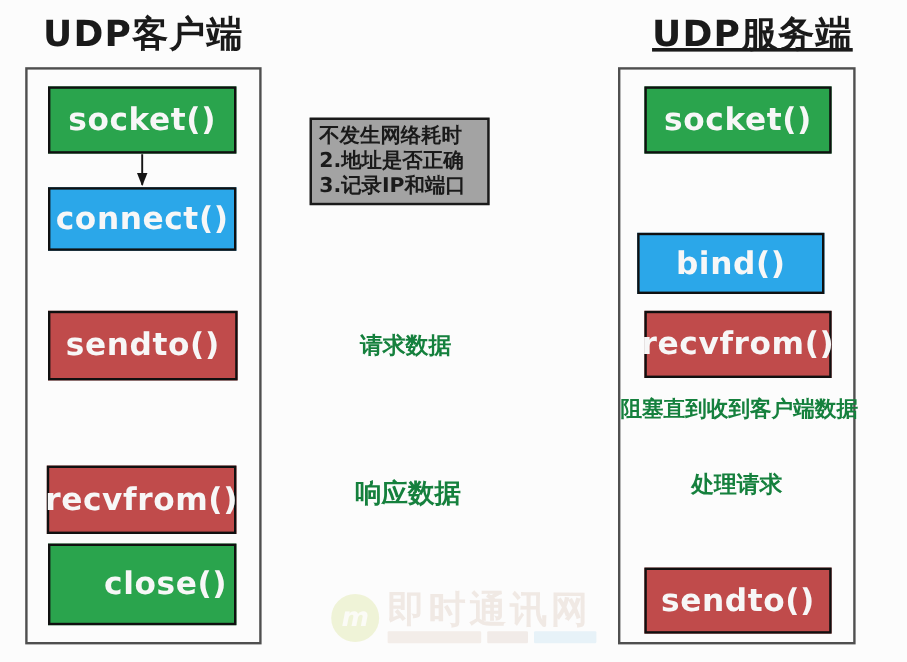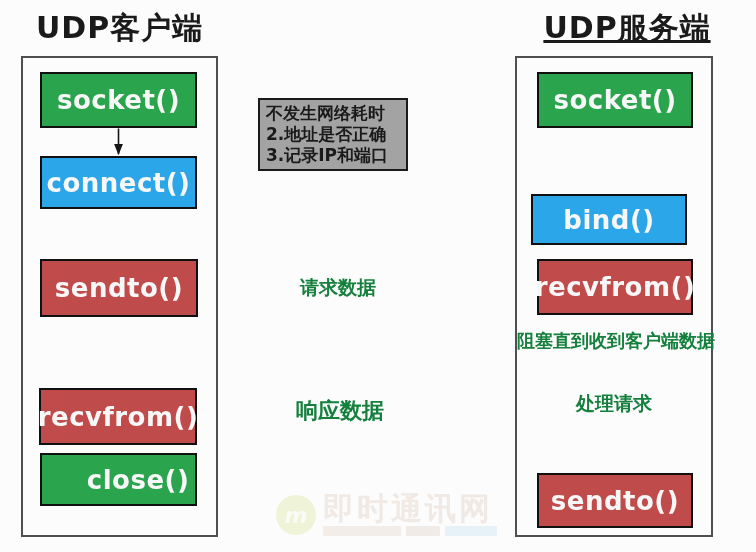--- a/index.html
+++ b/index.html
@@ -18,21 +18,21 @@
     display:flex;align-items:center;justify-content:center;
     color:#f7f7f7;font-size:26px;font-weight:bold;letter-spacing:0.5px;white-space:nowrap;
   }
   .green{background:var(--green,#2aa44d);}
   .blue{background:var(--blue,#2ba7e9);}
   .red{background:var(--red,#c04b4b);margin-top:20px;}
   .b-c1{left:40px;top:72px;width:157px;height:56px;}
   .b-c2{left:40px;top:156px;width:157px;height:53px;}
   .b-c3{left:40px;top:239px;width:158px;height:58px;}
   .b-c4{left:39px;top:368px;width:158px;height:57px;}
-  .b-c5{left:40px;top:453px;width:157px;height:53px;padding-left:39px;}
+  .b-c5{left:40px;top:453px;width:157px;height:68px;padding-left:39px;}
   .b-s1{left:537px;top:72px;width:156px;height:56px;}
   .b-s2{left:531px;top:157px;width:156px;height:51px;margin-top:37px;}
   .b-s3{left:537px;top:239px;width:156px;height:56px;}
   .b-s4{left:537px;top:453px;width:156px;height:55px;}
   .note{
     position:absolute;left:258px;top:98px;width:150px;box-sizing:border-box;
     border:2px solid #1a1a1a;background:#a3a3a3;padding:3px 6px;
     font-size:17px;line-height:21px;font-weight:bold;white-space:nowrap;
   }
   .flowlabel{position:absolute;font-weight:bold;white-space:nowrap;color:#15803d;}

